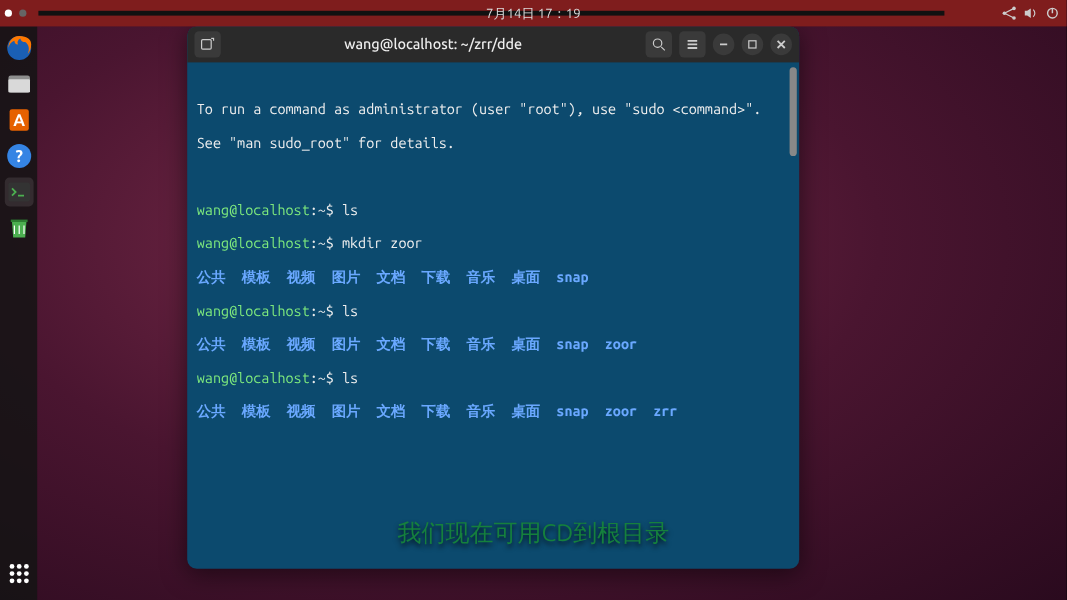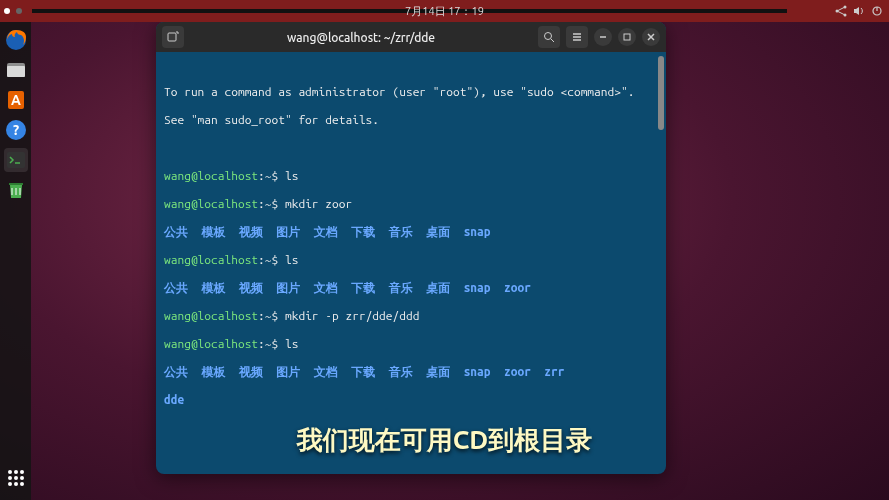--- a/index.html
+++ b/index.html
@@ -20,21 +20,21 @@
 .terminal{position:absolute;left:156px;top:22px;width:510px;height:452px;background:#0c4a6e;border-radius:8px;display:flex;flex-direction:column;overflow:hidden;box-shadow:0 4px 20px rgba(0,0,0,0.5)}
 .term-title{height:30px;background:#2a2a2a;display:flex;align-items:center;padding:0 6px;gap:6px}
 .tbtn{width:22px;height:22px;border-radius:4px;background:#3a3a3a;display:flex;align-items:center;justify-content:center;color:#ccc;font-size:12px}
 .tbtn.round{border-radius:50%;width:18px;height:18px;font-size:10px}
 .ttitle{flex:1;text-align:center;color:#eee;font-size:12px;font-weight:500}
 .term-body{flex:1;padding:19px 8px;font-family:'Ubuntu Mono',monospace;font-size:12px;line-height:14px;color:#eee;white-space:pre;overflow:hidden;position:relative}
 .prompt-user{color:#7de87d}
 .prompt-path{color:#6aa8ff}
 .dir{color:#6aa8ff;font-weight:bold}
 .scrollbar{position:absolute;right:2px;top:4px;width:6px;height:74px;background:#888;border-radius:3px}
-.subtitle{position:absolute;bottom:42px;left:50%;transform:translateX(-50%);color:#fef9c3;font-size:26px;font-weight:700;text-shadow:0 2px 4px rgba(0,0,0,0.8);z-index:20}
+.subtitle{position:absolute;bottom:42px;left:50%;transform:translateX(-50%);color:#15803d;font-size:20px;font-weight:400;text-shadow:0 2px 4px rgba(0,0,0,0.8);z-index:20}
 svg{display:block}
 </style>
 </head>
 <body>
 
 <div class="desktop"></div>
 
 <div class="topbar">
   <div class="topbar-left">
     <span class="activities-dot"></span>
@@ -159,24 +159,22 @@
   </div>
   <div class="term-body">
 <div>To run a command as administrator (user "root"), use "sudo &lt;command&gt;".</div>
 <div>See "man sudo_root" for details.</div>
 <div>&nbsp;</div>
 <div><span class="prompt-user">wang@localhost</span><span>:~</span><span>$ ls</span></div>
 <div><span class="prompt-user">wang@localhost</span><span>:~</span><span>$ mkdir zoor</span></div>
 <div><span class="dir">公共</span>  <span class="dir">模板</span>  <span class="dir">视频</span>  <span class="dir">图片</span>  <span class="dir">文档</span>  <span class="dir">下载</span>  <span class="dir">音乐</span>  <span class="dir">桌面</span>  <span class="dir">snap</span></div>
 <div><span class="prompt-user">wang@localhost</span><span>:~</span><span>$ ls</span></div>
 <div><span class="dir">公共</span>  <span class="dir">模板</span>  <span class="dir">视频</span>  <span class="dir">图片</span>  <span class="dir">文档</span>  <span class="dir">下载</span>  <span class="dir">音乐</span>  <span class="dir">桌面</span>  <span class="dir">snap</span>  <span class="dir">zoor</span></div>
-<div><span class="prompt-user">wang@localhost</span><span>:~</span><span>$ mkdir -p zrr/dde/ddd</span></div>
 <div><span class="prompt-user">wang@localhost</span><span>:~</span><span>$ ls</span></div>
 <div><span class="dir">公共</span>  <span class="dir">模板</span>  <span class="dir">视频</span>  <span class="dir">图片</span>  <span class="dir">文档</span>  <span class="dir">下载</span>  <span class="dir">音乐</span>  <span class="dir">桌面</span>  <span class="dir">snap</span>  <span class="dir">zoor</span>  <span class="dir">zrr</span></div>
-<div class="dir">dde</div>
 
 
 
     <div class="scrollbar"></div>
   </div>
 </div>
 
 <div class="subtitle">我们现在可用CD到根目录</div>
 
 </body></html>

